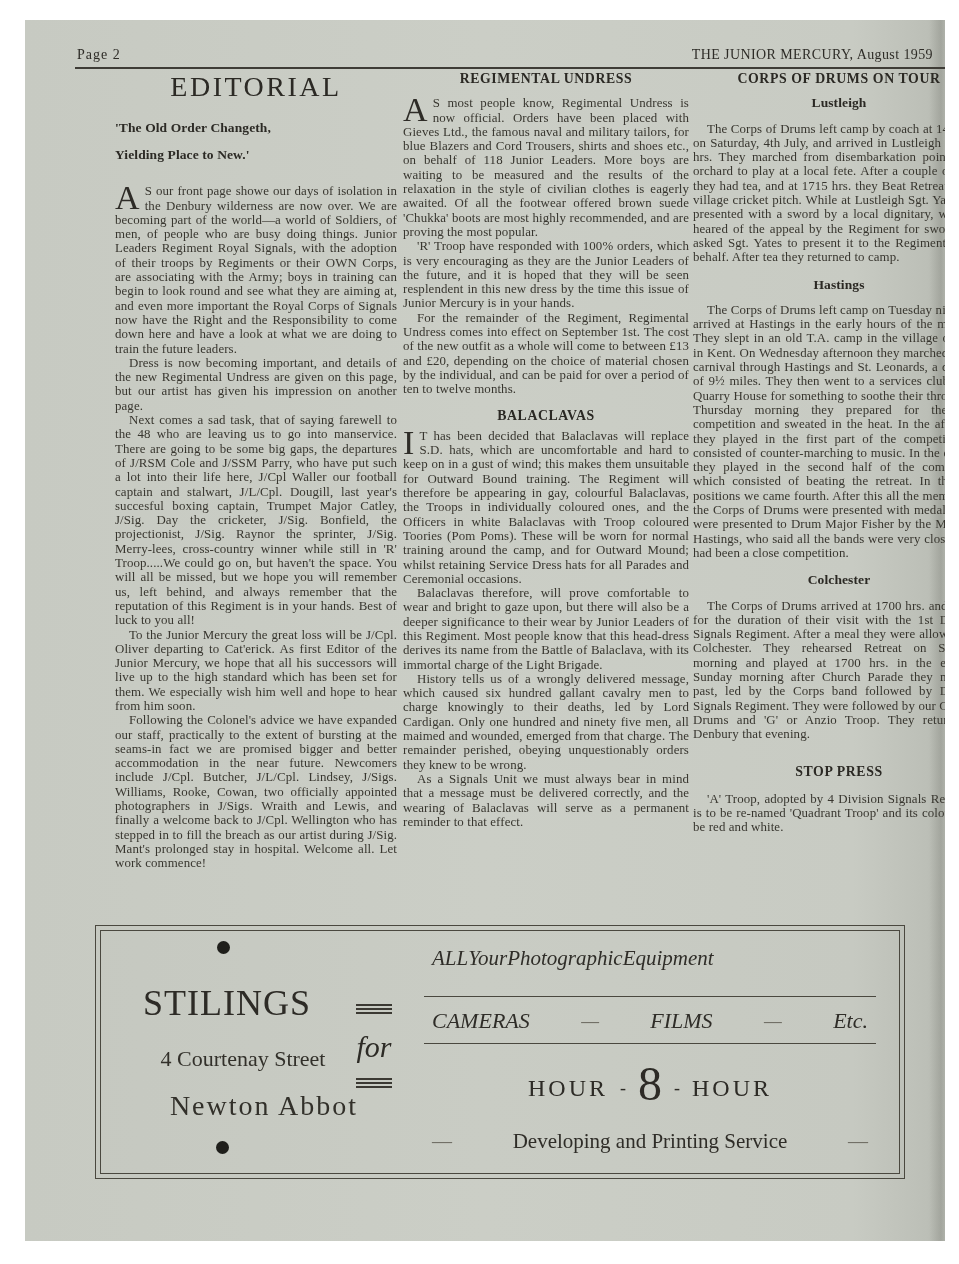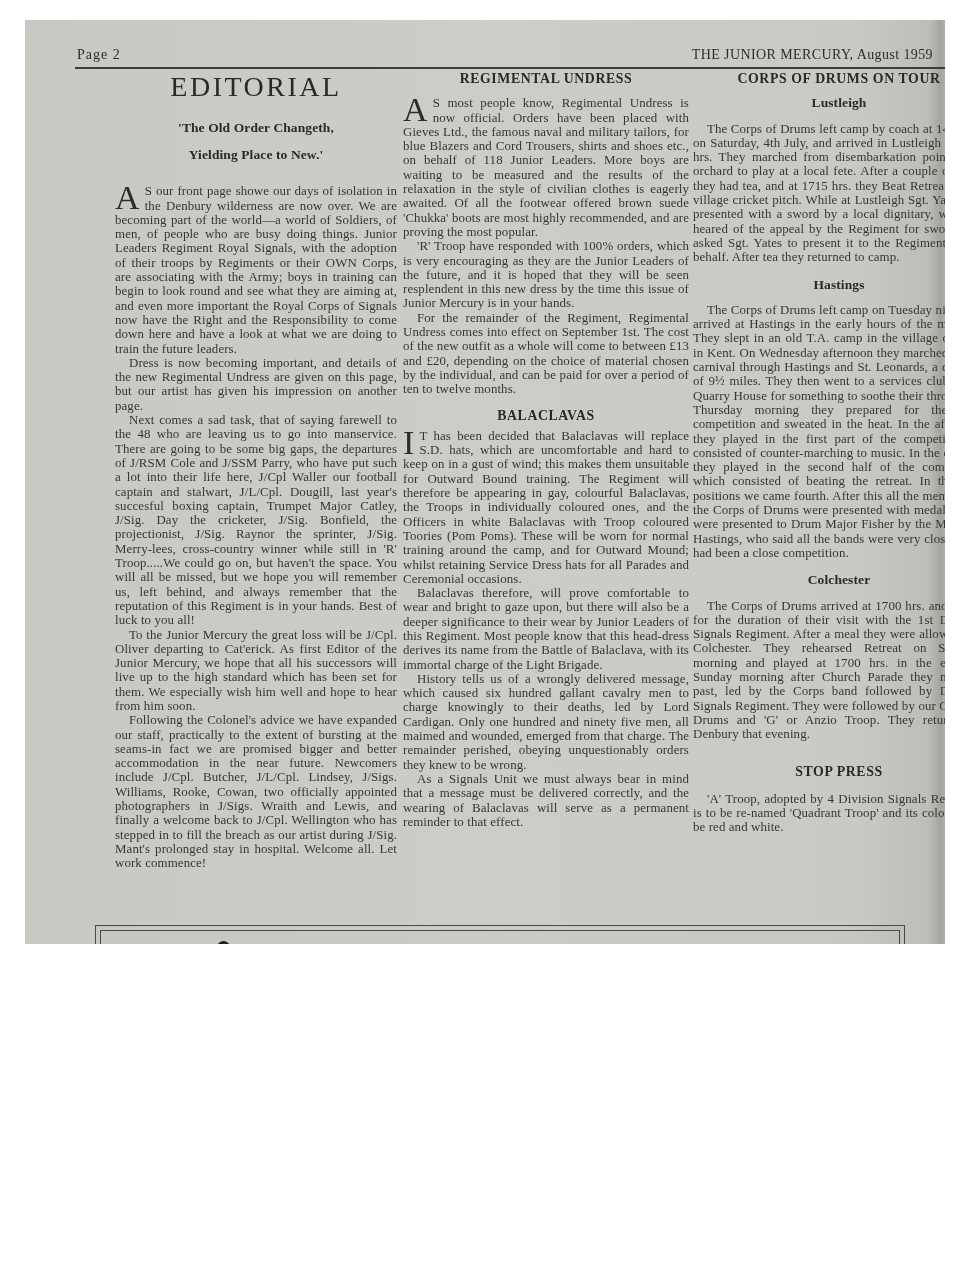--- a/index.html
+++ b/index.html
@@ -2,21 +2,21 @@
 <html><head>
 <meta charset="utf-8">
 <style>
   html,body{margin:0;padding:0;}
   body{
     width:959px;height:1264px;position:relative;background:#ffffff;
     font-family:"Liberation Serif","DejaVu Serif",serif;
     -webkit-font-smoothing:antialiased;
   }
   .paper{
-    position:absolute;left:25px;top:20px;width:920px;height:924px;
+    position:absolute;left:25px;top:20px;width:920px;height:1221px;
     background:linear-gradient(90deg,#c7cac2 0%,#cbcec6 50%,#c8cbc3 90%,#bcbfb7 98%,#b5b8b0 100%);
     color:#36342f;overflow:hidden;
   }
   .edge-shadow{
     position:absolute;right:0;top:0;width:16px;height:100%;
     background:linear-gradient(90deg,rgba(60,60,52,0) 0%,rgba(60,60,52,0.16) 75%,rgba(60,60,52,0.05) 100%);
   }
   .hdr-left{position:absolute;left:52px;top:27px;font-size:14px;letter-spacing:1px;color:#2e2c27;}
   .hdr-right{position:absolute;right:12px;top:27px;font-size:14px;letter-spacing:0.4px;color:#2e2c27;}
   .hdr-rule{position:absolute;left:50px;top:47px;width:872px;border-top:2px solid #3e3c36;}
@@ -24,21 +24,21 @@
   .col{position:absolute;top:52px;text-align:justify;font-size:12.9px;line-height:14.3px;color:#38362f;letter-spacing:0.1px;margin-left:40px;}
   #col1{left:50px;width:282px;}
   #col2{left:338px;width:286px;}
   #col3{left:628px;width:292px;}
 
   .col p{margin:0;text-indent:14px;}
   .col p.lead{text-indent:0;}
   .dropcap{float:left;font-size:34px;line-height:26px;padding:1px 5px 0 0;color:#2e2c27;}
 
   .ed-title{font-size:28px;font-weight:400;letter-spacing:2.5px;text-align:center;margin:8px 0 20px;color:#2c2a25;}
-  .epigraph-line{font-weight:700;font-size:13.5px;line-height:27px;text-align:center;color:#2c2a25;}
+  .epigraph-line{font-weight:700;font-size:13.5px;line-height:27px;text-align:left;color:#2c2a25;}
   .epigraph{margin-bottom:16px;}
   .sec-title{font-weight:700;font-size:13.8px;letter-spacing:0.6px;text-align:center;margin:0 0 10px 0;color:#2b2924;text-indent:0;}
   .sec-title.mid{margin-top:12px;margin-bottom:6px;}
   .sec-title.stop{margin-top:24px;margin-bottom:12px;}
   .sub-head{font-weight:700;font-size:13.5px;text-align:center;margin:13px 0 11px 0;color:#2b2924;text-indent:0;}
   .sub-head.first{margin-top:9px;}
 
   .ad{position:absolute;left:70px;top:905px;width:808px;height:252px;border:1.5px solid #4a483f;background:rgba(0,0,0,0.008);}
   .ad-frame{position:absolute;inset:4px;border:1px solid #4a483f;pointer-events:none;}
   .dot{position:absolute;width:13px;height:13px;border-radius:50%;background:#1f1f1b;}

